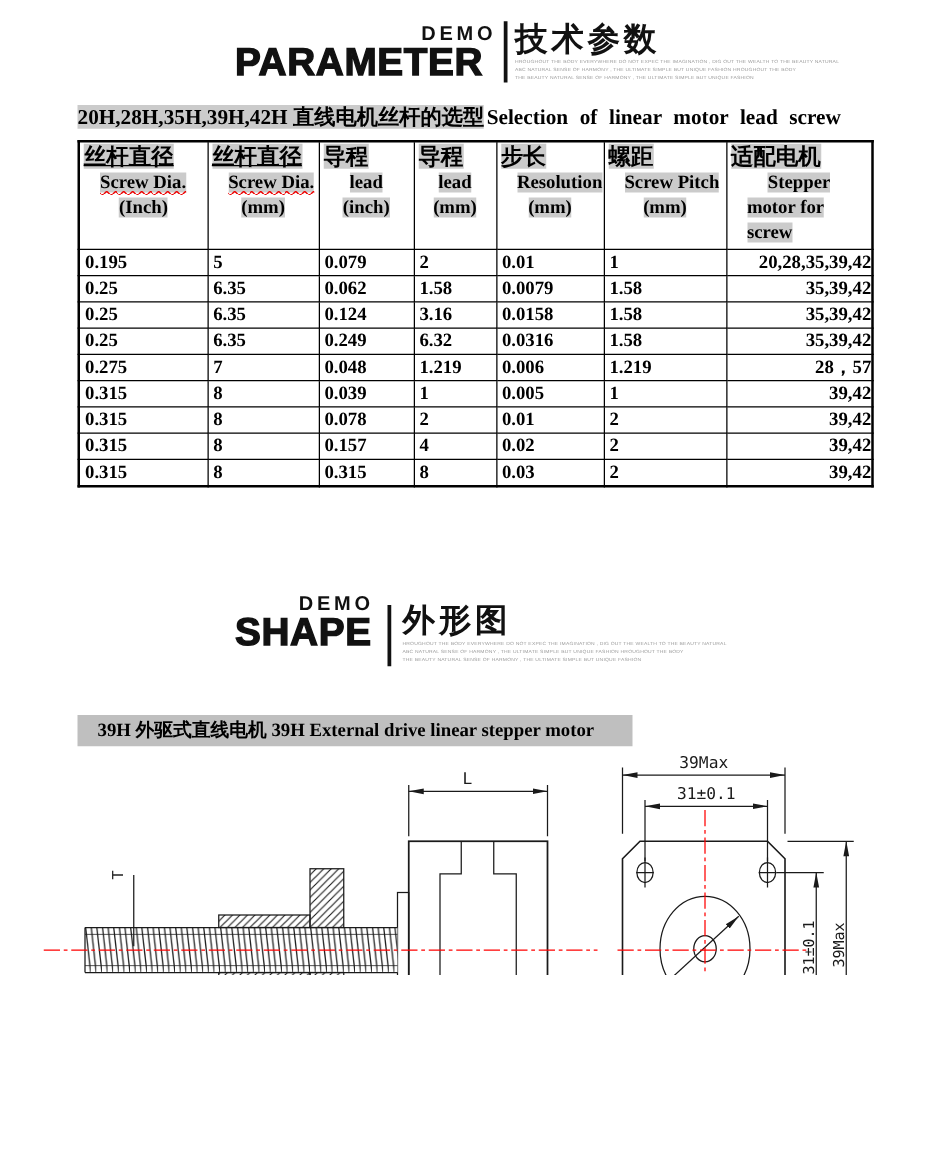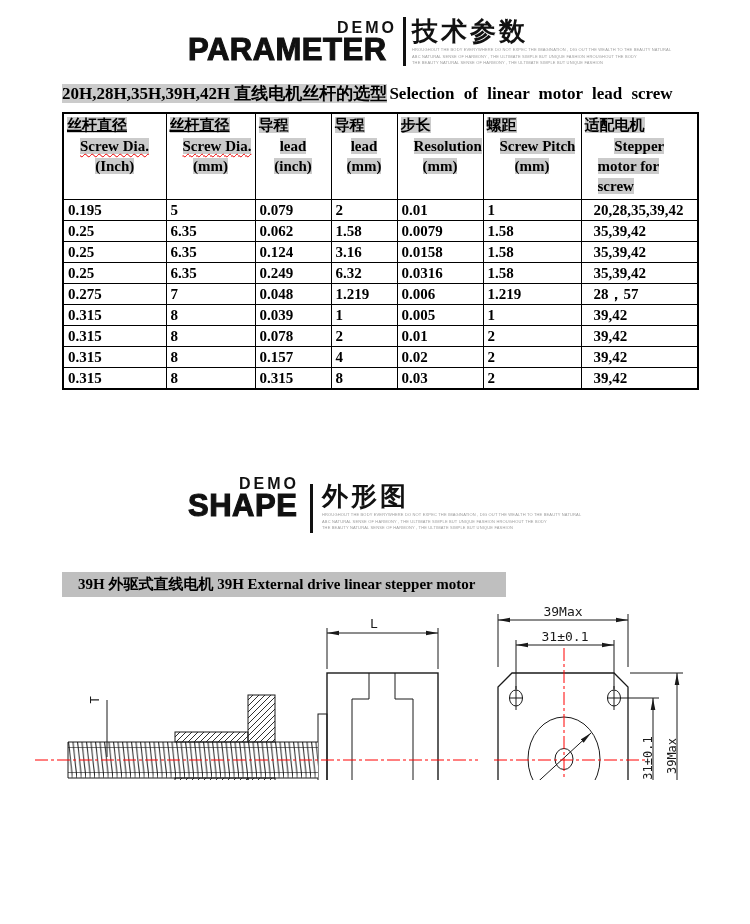--- a/index.html
+++ b/index.html
@@ -25,22 +25,22 @@
   .dwg-title{left:62px;top:572px;font-weight:bold;font-size:15px;}
   .dwg-title .band{display:inline-block;width:428px;background:#bfbfbf;
                    padding:3px 0 3px 16px;white-space:nowrap;}
 
   
   #spec-table{position:absolute;left:62px;top:112px;border-collapse:collapse;
               table-layout:fixed;border:2px solid #000;}
   #spec-table th,#spec-table td{border:1px solid #000;padding:0;font-weight:bold;}
   #spec-table th{height:84px;vertical-align:top;text-align:left;padding-top:1px;}
   #spec-table td{height:20px;font-size:15px;line-height:20px;padding-left:4px;}
-  #spec-table td.last{text-align:left;padding-left:12px;}
-  .cnl{font-size:15px;line-height:21px;padding-left:3px;}
+  #spec-table td.last{text-align:right;padding-left:12px;}
+  .cnl{font-size:18px;line-height:21px;padding-left:3px;}
   .cnl.ul span{text-decoration:underline;}
   .enl{font-size:15px;line-height:20px;padding-left:16px;}
   .enl.ctr{text-align:center;padding-left:0;}
   .wavy{text-decoration:underline wavy #e00 1px;text-underline-offset:2px;}
 
   
   #dwg{position:absolute;left:0;top:600px;}
   .dim-label{position:absolute;font-family:"DejaVu Sans Mono","Liberation Mono",monospace;
              font-size:13px;color:#1a1a1a;white-space:nowrap;line-height:13px;}
   .rot{transform:translate(-50%,-50%) rotate(-90deg);}

